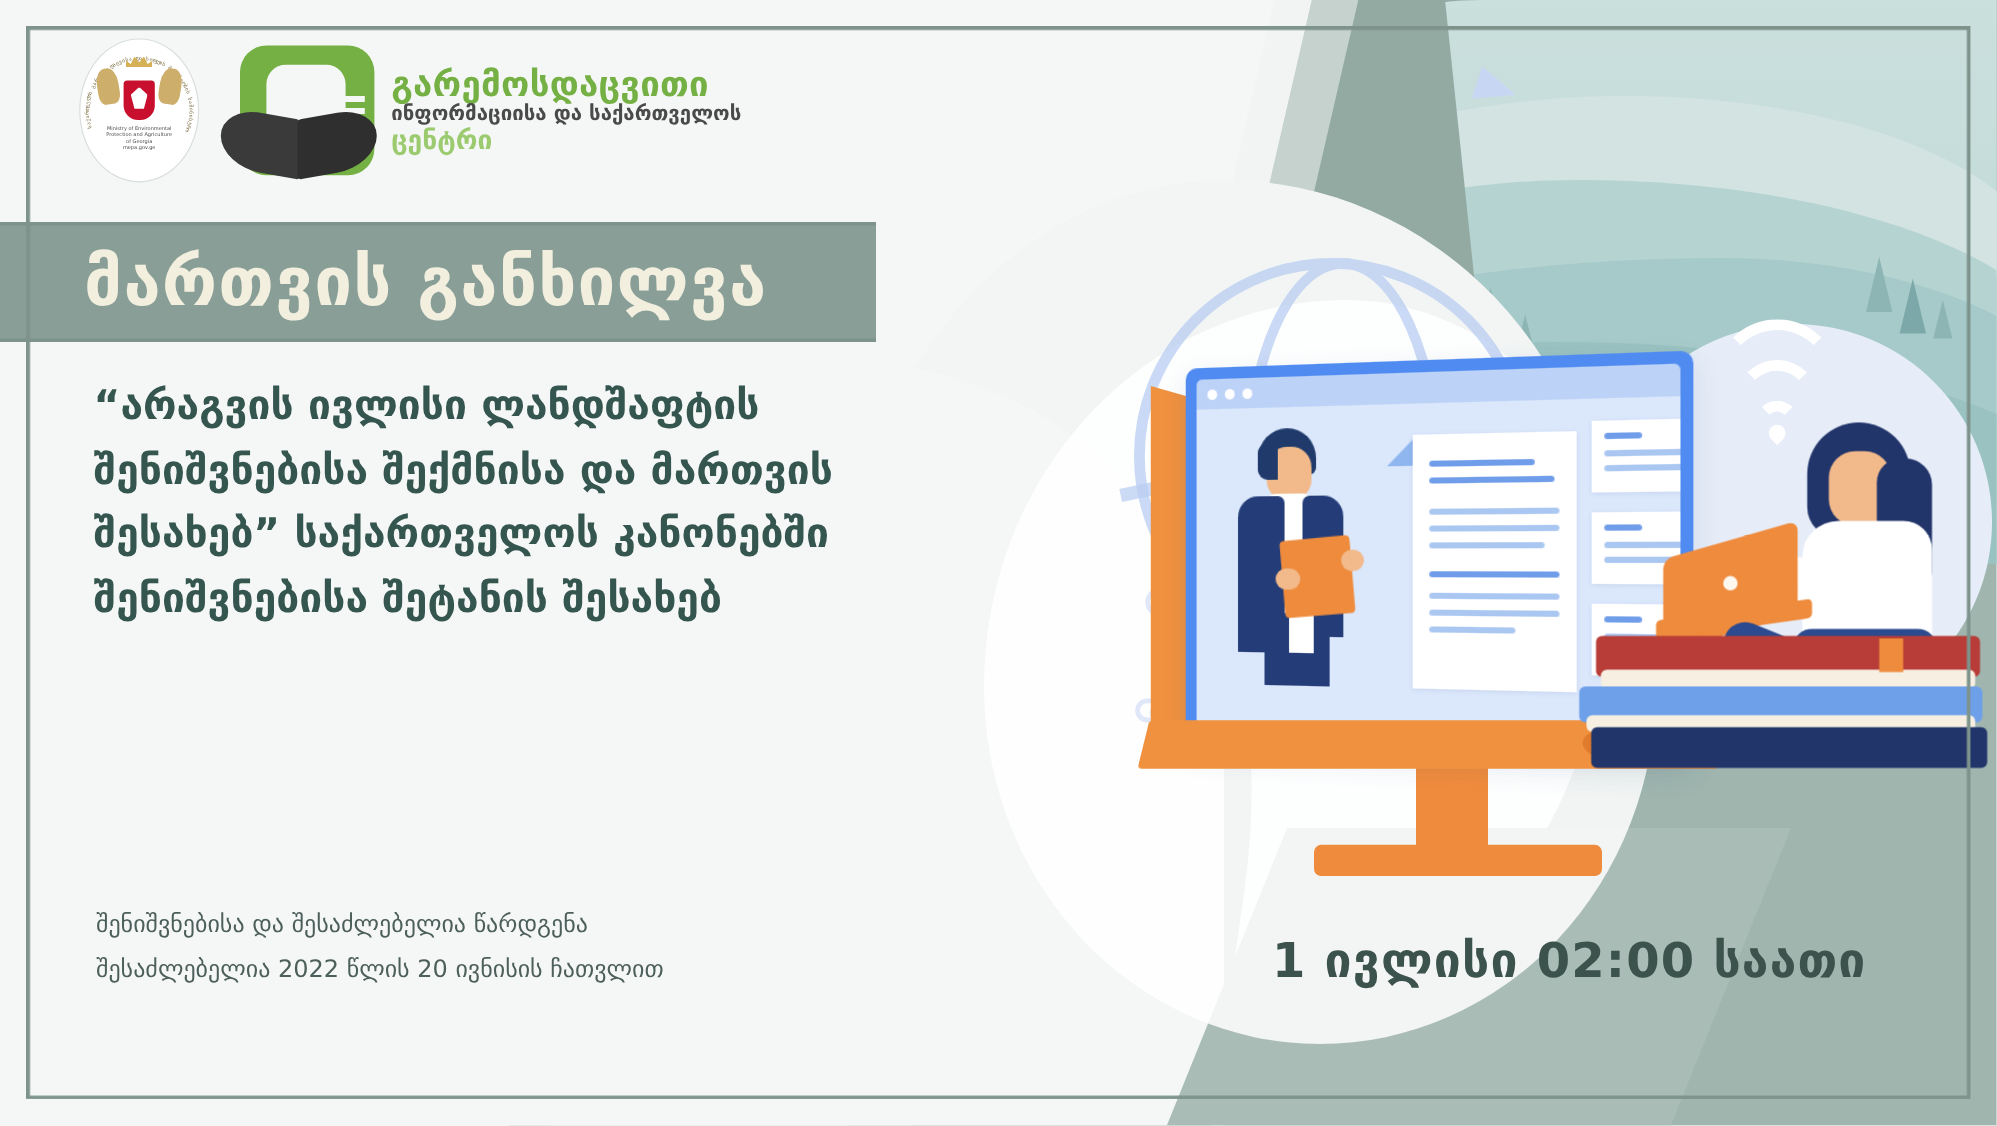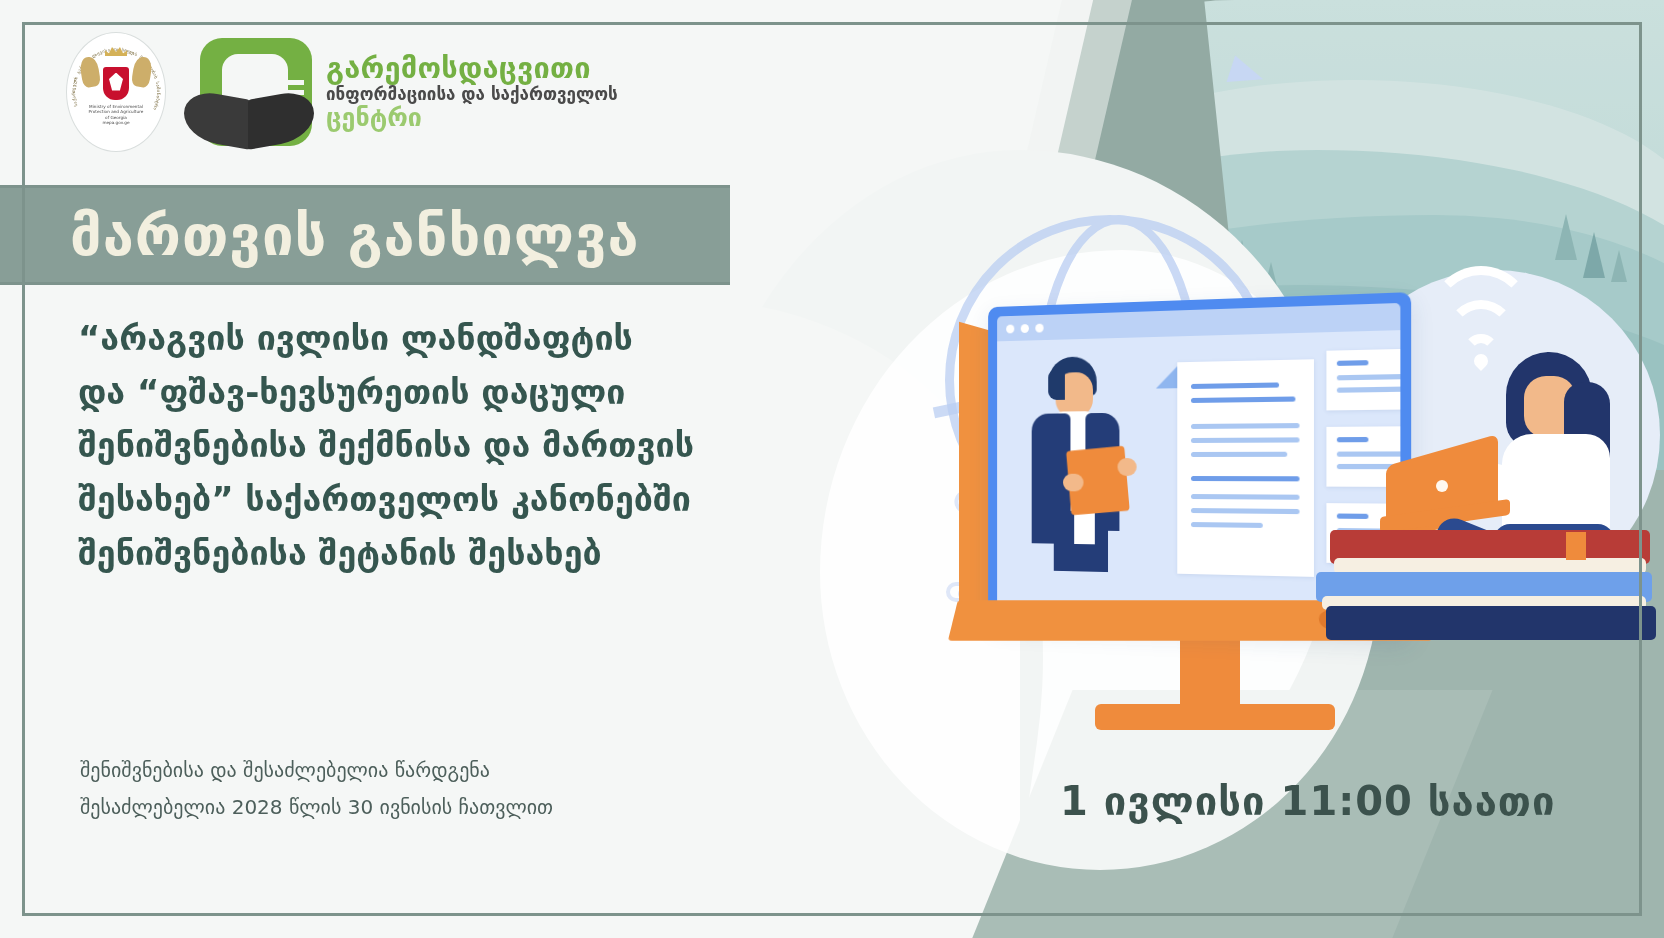--- a/index.html
+++ b/index.html
@@ -292,21 +292,21 @@
   .geo-book .pg {
     position:absolute; bottom:0; width:66px; height:50px; background:#3a3a3a;
   }
   .geo-book .pg.l { left:0;  border-radius:60% 4px 4px 60%; transform:skewY(10deg); }
   .geo-book .pg.r { right:0; border-radius:4px 60% 60% 4px; transform:skewY(-10deg); background:#2f2f2f;}
   .geo-lines { position:absolute; right:8px; top:42px; width:42px; }
   .geo-lines i { display:block; height:5px; background:#f5f7f6; margin-bottom:5px; }
   .geo-text { line-height:1.05; }
   .geo-t1 { font-size:29px; font-weight:bold; color:#74b043; letter-spacing:.2px; }
   .geo-t2 { font-size:17px; font-weight:bold; color:#4a4a4a; margin-top:2px; }
-  .geo-t3 { font-size:25px; font-weight:bold; color:#9bca6f; margin-top:1px; }
+  .geo-t3 { font-size:22px; font-weight:bold; color:#9bca6f; margin-top:1px; }
 
   
   .banner {
     position:absolute; left:0; top:185px; width:730px; height:100px;
     background:#889e97; display:flex; align-items:center;
     border-top:3px solid #7d938c; border-bottom:3px solid #7d938c;
   }
   .banner h1 {
     color:#f2efdf; font-size:56px; font-weight:bold;
     letter-spacing:1px; margin-left:70px; white-space:nowrap;
@@ -564,27 +564,26 @@
       </div>
     </div>
   </div>
 
   <div class="banner">
     <h1>მართვის განხილვა</h1>
   </div>
 
   <div class="headline">
     <div>“არაგვის ივლისი ლანდშაფტის</div>
-    <div>და “ფშავ-ხევსურეთის დაცული</div>
     <div>შენიშვნებისა შექმნისა და მართვის</div>
     <div>შესახებ” საქართველოს კანონებში</div>
     <div>შენიშვნებისა შეტანის შესახებ</div>
   </div>
 
   <div class="note">
     <div>შენიშვნებისა და შესაძლებელია  წარდგენა</div>
-    <div>შესაძლებელია 2028 წლის 30 ივნისის ჩათვლით</div>
-  </div>
-
-  <div class="datetime">1 ივლისი 11:00  საათი</div>
+    <div>შესაძლებელია 2022 წლის 20 ივნისის ჩათვლით</div>
+  </div>
+
+  <div class="datetime">1 ივლისი 02:00  საათი</div>
 
   <div class="frame"></div>
 </div>
 
 </body></html>

